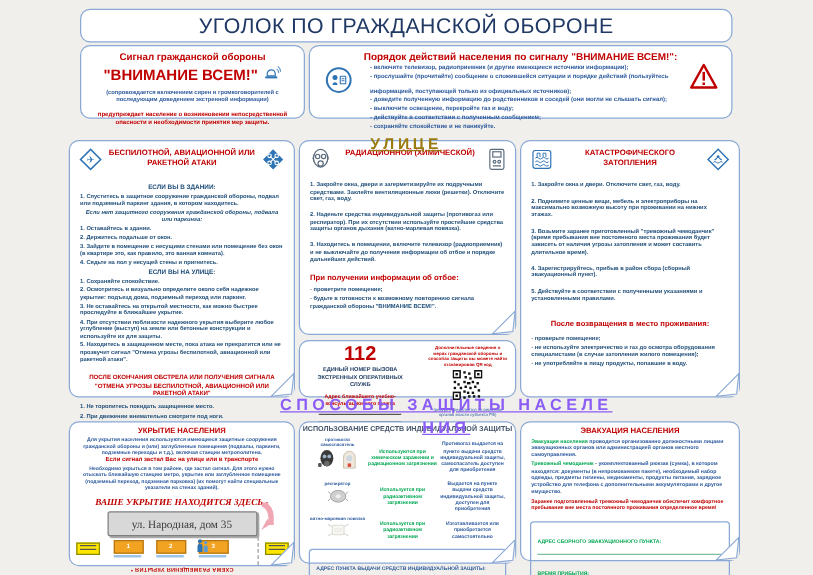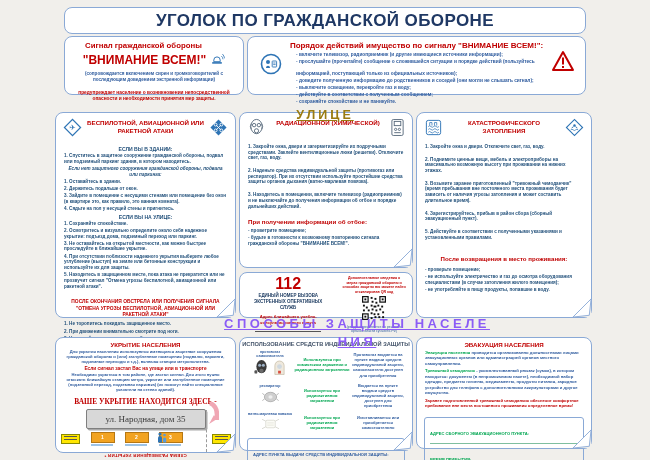--- a/index.html
+++ b/index.html
@@ -2,24 +2,24 @@
 <html><head>
 <meta charset="utf-8">
 <style>
   html,body{margin:0;padding:0;}
   body{width:650px;height:460px;background:#f1efeb;font-family:"Liberation Sans",sans-serif;overflow:hidden;}
   .poster{position:relative;width:650px;height:460px;background:#f1efeb;}
   .panel{position:absolute;background:#fff;border:1px solid #8aa9d6;border-radius:8px;box-sizing:border-box;}
   .curl{position:absolute;right:-1px;bottom:-1px;width:20px;height:20px;}
 
   
-  .hdr-title{font-size:17px;font-weight:bold;color:#1f3864;text-align:center;line-height:25px;letter-spacing:.4px;}
-
-  
-  .sig-title{color:#c00000;font-weight:bold;font-size:7.8px;margin-top:4px;padding-left:20px;}
+  .hdr-title{font-size:17px;font-weight:normal;color:#1f3864;text-align:center;line-height:25px;letter-spacing:.4px;}
+
+  
+  .sig-title{color:#c00000;font-weight:bold;font-size:7.8px;text-align:center;margin-top:4px;}
   .sig-name-row{display:flex;align-items:center;justify-content:center;gap:3px;margin-top:1px;}
   .sig-name{color:#c00000;font-weight:bold;font-size:12px;}
   .sig-sub{color:#2e5b9e;font-size:4.6px;font-weight:bold;text-align:center;margin:2px 10px 0;line-height:1.3;}
   .sig-warn{color:#c00000;font-size:4.8px;font-weight:bold;text-align:center;margin:7px 12px 0;line-height:1.3;}
 
   
   .proc-title{color:#c00000;font-size:8px;font-weight:bold;text-align:center;margin-top:4px;}
   .proc-body{margin:2px 40px 0 48px;}
   .proc-item{color:#2e5b9e;font-size:4.8px;font-weight:bold;line-height:1.45;}
   .gap{margin-top:5px;}
@@ -52,21 +52,21 @@
   .label112{color:#17365d;font-size:4.5px;font-weight:bold;margin:1px 8px 0;line-height:1.35;}
   .addr112{color:#c00000;font-size:4.2px;font-weight:bold;margin:3px 10px 0;line-height:1.35;}
   .blank-line{border-bottom:1px solid #555;width:68%;margin:4px auto 0;height:1px;}
   .qrnote{color:#c00000;font-size:3.6px;font-weight:bold;margin:3px 6px 1px;line-height:1.3;}
   .qrcap{color:#2e5b9e;font-size:3.4px;margin:1px 8px 0;line-height:1.3;}
 
   
   .sh-title{color:#c00000;font-weight:bold;font-size:6.1px;text-align:center;margin-top:3px;}
   .sh-p{color:#2e5b9e;font-size:4.1px;font-weight:600;text-align:center;margin:1px 7px 0;line-height:1.22;}
   .sh-h2{color:#c00000;font-weight:bold;font-size:4.8px;text-align:center;margin-top:2px;}
-  .sh-here{font-family:"Liberation Serif",serif;color:#c00000;font-weight:bold;font-size:7.4px;text-align:center;margin-top:5px;}
+  .sh-here{font-family:"Liberation Serif",serif;color:#c00000;font-weight:bold;font-size:7.4px;text-align:center;margin-top:5px;font-style:italic;}
   .sh-plate{width:118px;height:18px;background:#d8d8d8;border:1px solid #7f7f7f;border-radius:2px;margin:3px auto 0;display:flex;align-items:center;justify-content:center;font-size:9px;color:#3b3b3b;box-shadow:1.5px 1.5px 0 #a9a9a9;position:relative;z-index:2;font-family:Liberation Serif, serif;}
   .sh-build{position:relative;width:170px;margin:1px auto 0;height:22px;}
   .sh-entr-row{position:absolute;left:30px;top:2px;display:flex;gap:10px;}
   .sh-entr{width:22px;height:9px;background:#f2a321;border:0.5px solid #b57714;color:#fff;font-size:5px;font-weight:bold;text-align:center;line-height:9px;}
   .sh-entr-cap{width:22px;height:1.5px;background:#9dc3e6;margin-top:1.5px;}
   .sh-sign{position:absolute;top:4px;width:17px;height:8px;background:#ffe600;border:0.6px solid #8a8a00;}
   .sh-sign .bar{margin:1.5px 2px 0;height:1px;background:#555;}
   .sh-sign-l{left:0;} .sh-sign-r{right:0;}
   .sh-dash{position:absolute;right:24px;top:-20px;height:42px;border-left:1px dashed #9a9a9a;}
   .flip{transform:rotate(180deg);color:#c00000;font-weight:bold;font-size:4.4px;text-align:center;margin-top:1px;letter-spacing:.3px;}
@@ -122,21 +122,21 @@
           <circle cx="8" cy="9" r="2" fill="#2e74b5"></circle>
           <path d="M6 15 c0 -3 4 -3 4 0 z" fill="#2e74b5"></path>
           <rect x="12.2" y="8" width="4.4" height="6" rx="0.5" fill="none" stroke="#2e74b5" stroke-width="0.9"></rect>
           <path d="M13.2 10 h2.4 M13.2 11.6 h2.4" stroke="#2e74b5" stroke-width="0.8"></path>
         </svg></div>
     <div class="proc-icon-right"><svg width="24" height="22" viewBox="0 0 24 22">
           <path d="M12 2 L22 20 L2 20 Z" fill="#fff" stroke="#c00000" stroke-width="2" stroke-linejoin="round"></path>
           <rect x="11" y="7.5" width="2" height="7" fill="#c00000"></rect>
           <rect x="11" y="16" width="2" height="2" fill="#c00000"></rect>
         </svg></div>
-    <div class="proc-title">Порядок действий имущество  по сигналу "ВНИМАНИЕ ВСЕМ!":</div>
+    <div class="proc-title">Порядок действий населения  по сигналу "ВНИМАНИЕ ВСЕМ!":</div>
     <div class="proc-body">
       <div class="proc-item">- включите телевизор, радиоприемник (и другие имеющиеся источники информации);</div>
       <div class="proc-item">- прослушайте (прочитайте) сообщение о сложившейся ситуации и порядке действий (пользуйтесь</div>
       <div class="proc-item gap">информацией, поступающей только из официальных источников);</div>
       <div class="proc-item">- доведите полученную информацию до родственников и соседей (они могли не слышать сигнал);</div>
       <div class="proc-item">- выключите освещение, перекройте газ и воду;</div>
       <div class="proc-item">- действуйте в соответствии с полученным сообщением;</div>
       <div class="proc-item">- сохраняйте спокойствие и не паникуйте.</div>
     </div>
   </div>

